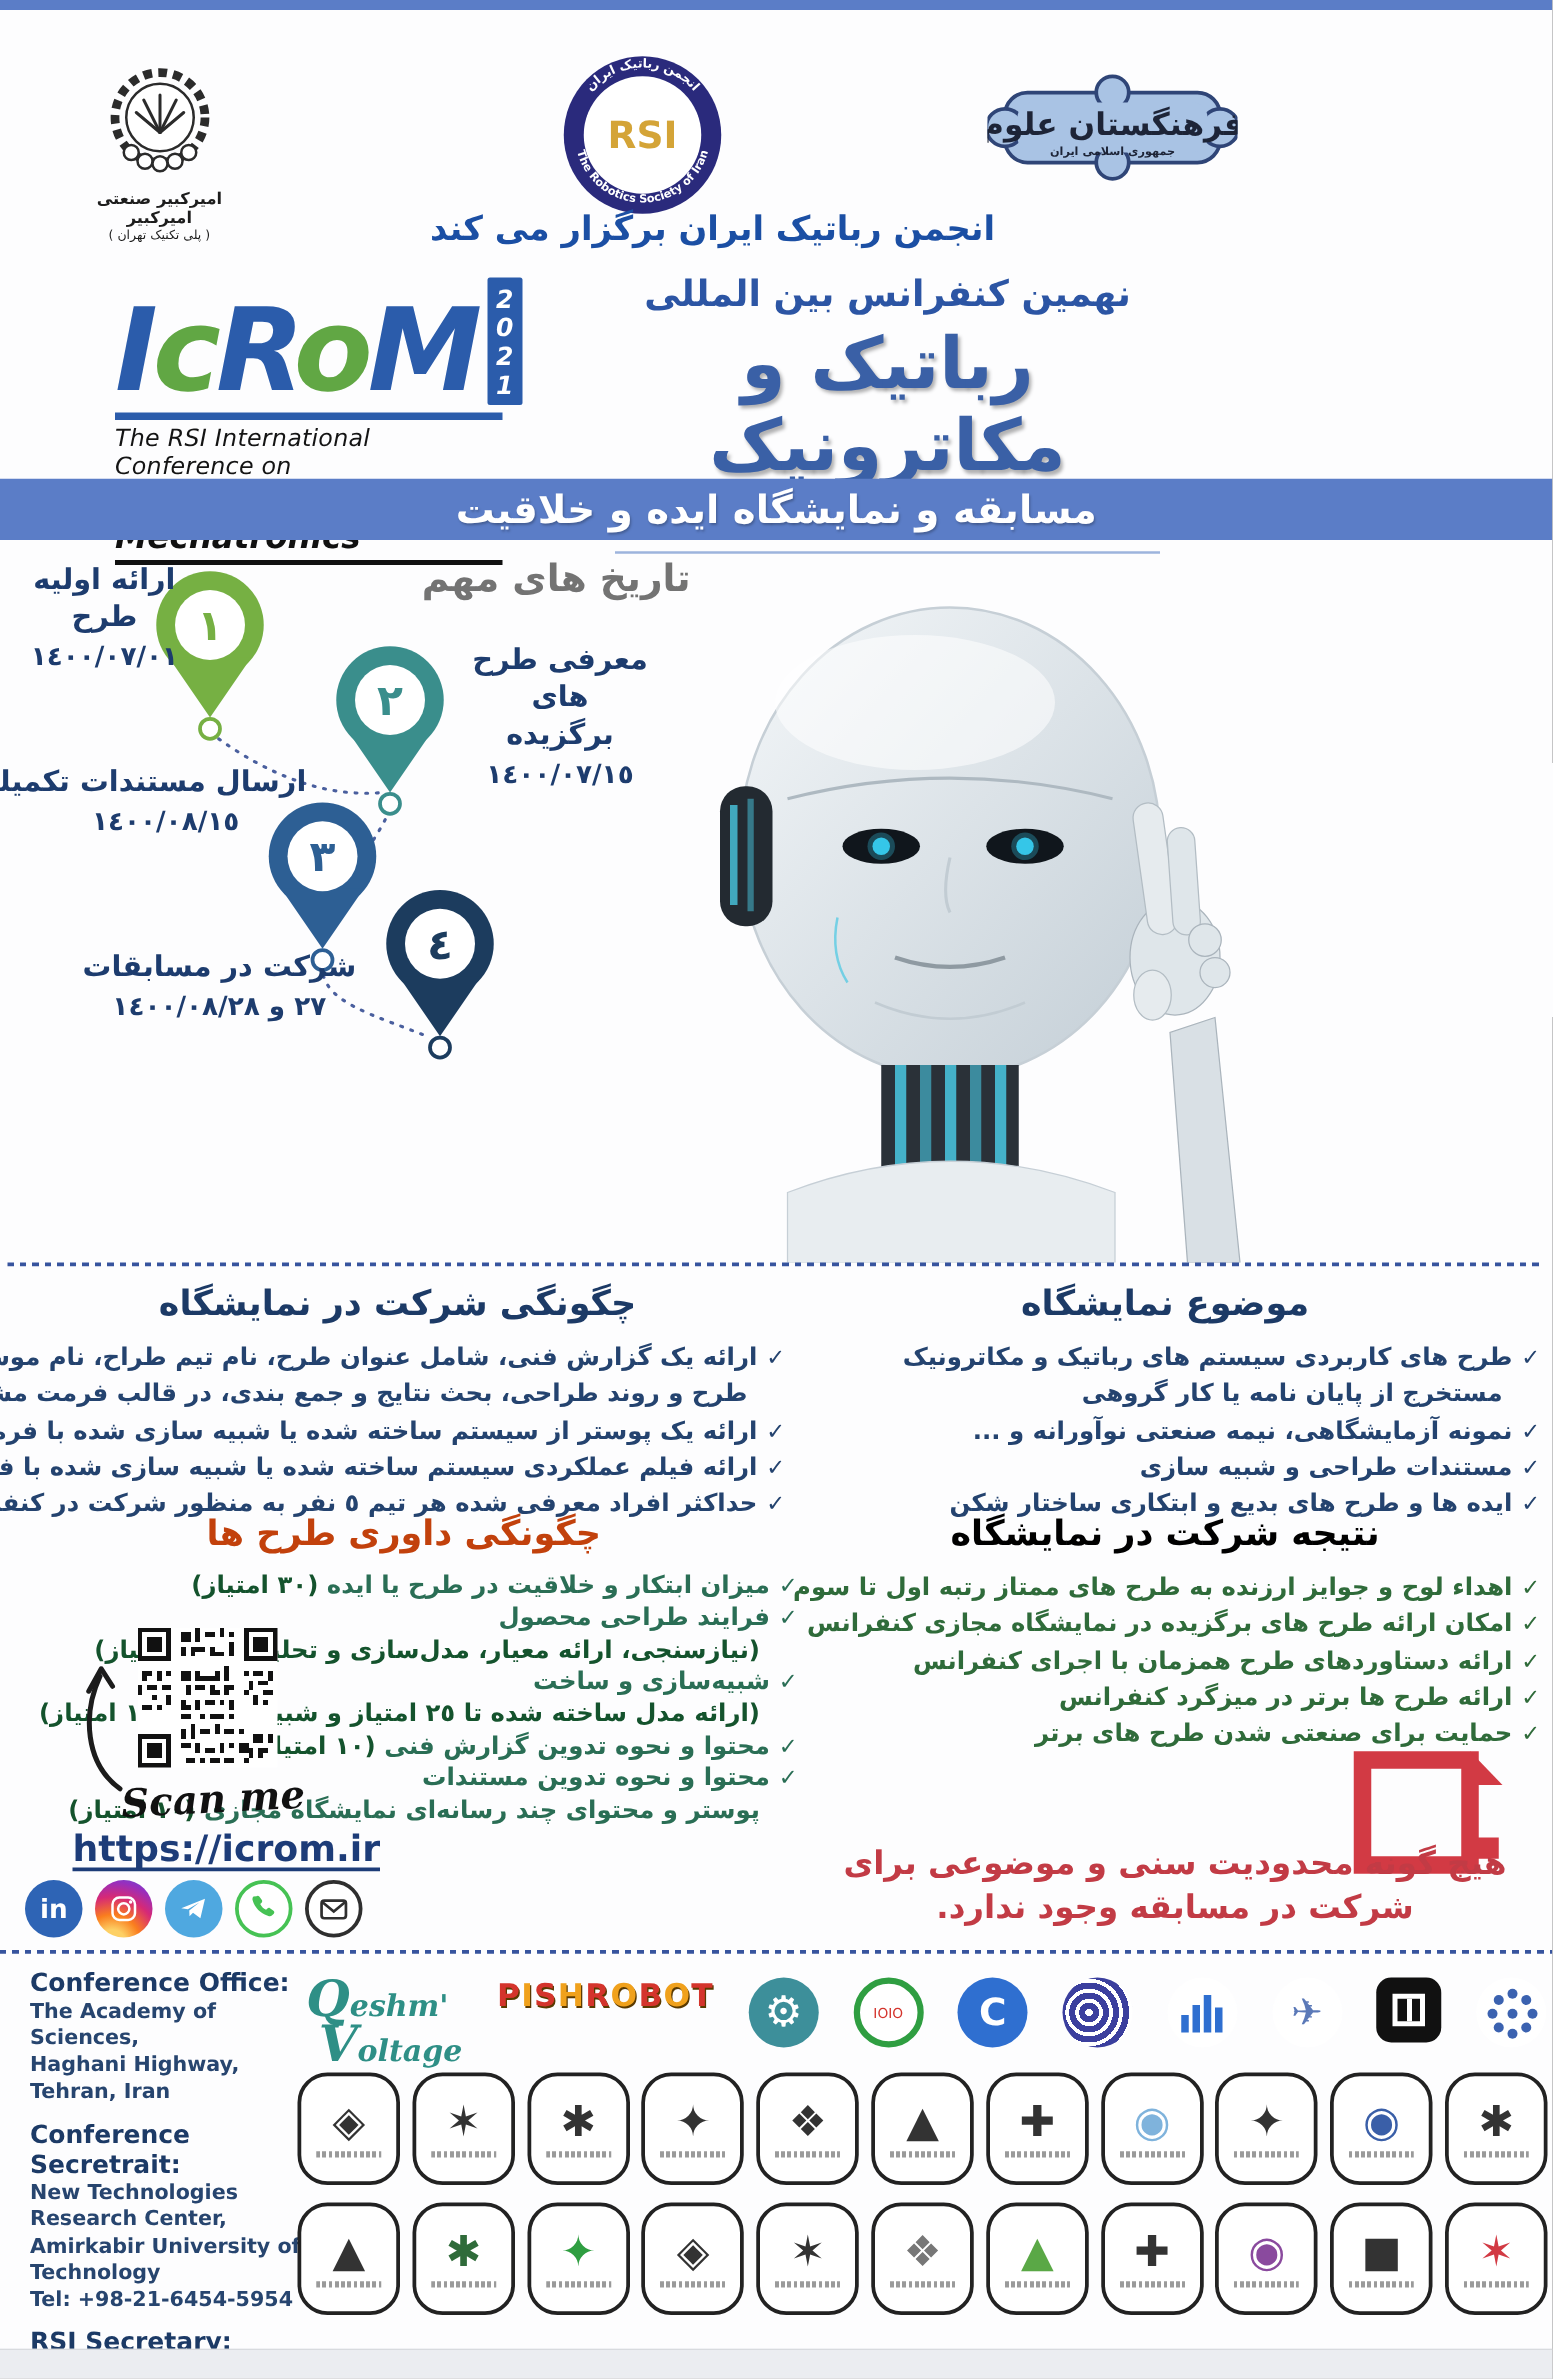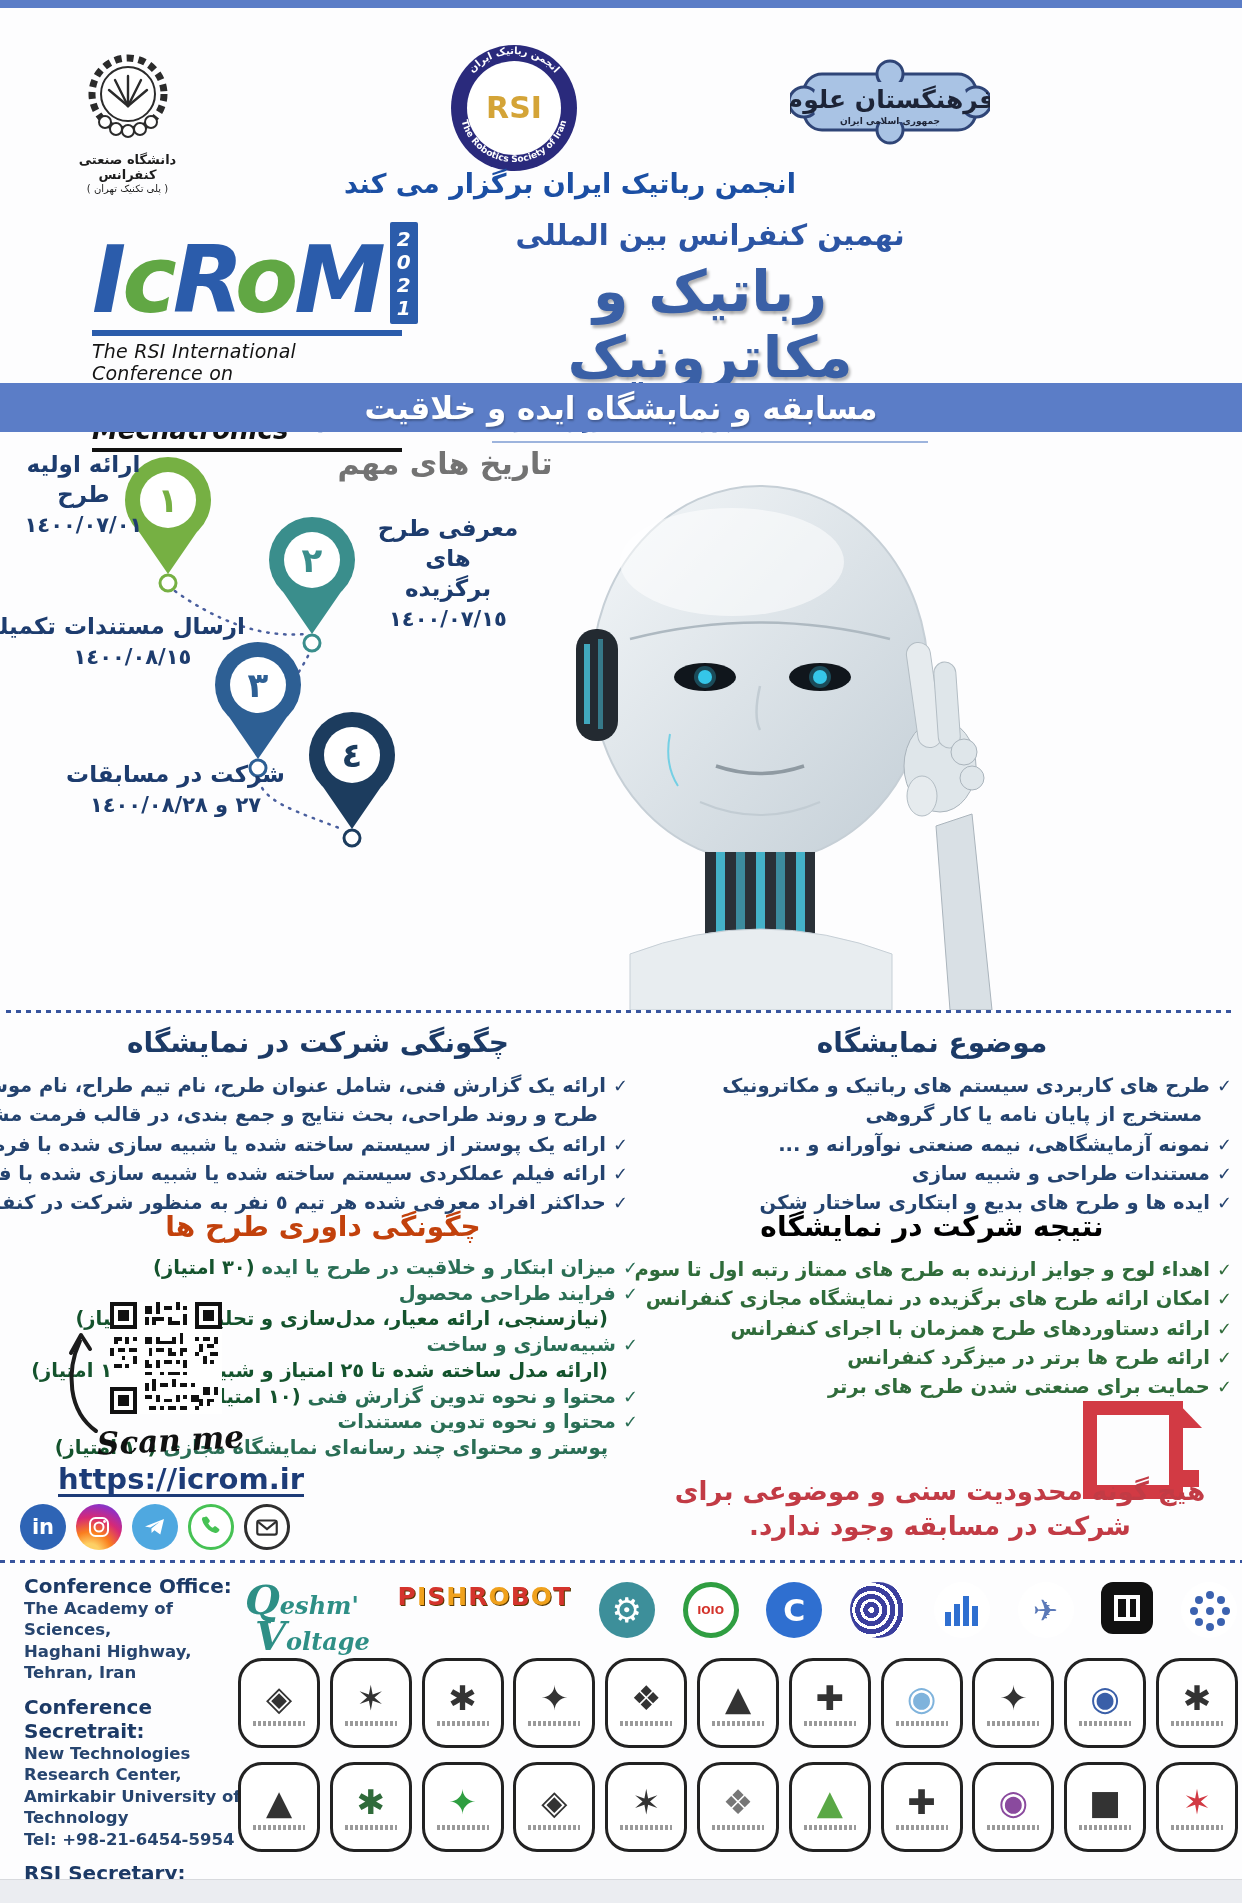--- a/index.html
+++ b/index.html
@@ -115,21 +115,21 @@
          text-align:left;font-weight:bold;}
   .qeshm .q1{font-size:24px;}
   .qeshm .q2{font-size:24px;margin-left:10px;}
   .qeshm .q1::first-letter,.qeshm .q2::first-letter{font-size:40px;}
   .pr{font-weight:800;font-size:25px;letter-spacing:1px;text-shadow:1px 1px 0 #5a3a00;}
   .pr span:nth-child(odd){color:#d4342c;}
   .pr span:nth-child(even){color:#f0a11c;}
   .circ{width:56px;height:56px;border-radius:50%;display:flex;align-items:center;justify-content:center;}
   .c-gear{background:#3d8f9a;color:#fff;font-size:34px;}
   .c-ioio{background:#fff;border:5px solid #2f9e41;box-sizing:border-box;color:#d4342c;
-          font-size:11px;font-weight:700;}
+          font-size:11px;font-weight:400;}
   .c-c{background:#2f6fd0;color:#fff;font-weight:800;font-size:30px;}
   .c-shell{background:repeating-radial-gradient(circle at 38% 50%,#fff 0 3px,#3b3f9e 3px 8px);}
   .c-bars{background:#fff;display:flex;align-items:flex-end;justify-content:center;gap:3px;padding-bottom:12px;box-sizing:border-box;}
   .c-bars i{display:block;width:6px;background:#2f6fd0;}
   .c-glider{background:#fff;color:#5b79b8;font-size:30px;}
   .c-fa{width:52px;height:52px;border-radius:12px;background:#111;display:flex;align-items:center;justify-content:center;}
   .c-fa .inner{width:26px;height:26px;border:4px solid #fff;box-sizing:border-box;
                background:linear-gradient(90deg,transparent 0 8px,#fff 8px 12px,transparent 12px);}
   .c-net{background:#fff;position:relative;}
   .c-net i{position:absolute;left:25px;top:25px;width:8px;height:8px;border-radius:50%;background:#3b62b0;
@@ -165,21 +165,21 @@
         <line x1="65" y1="56" x2="84" y2="40"></line>
       </g>
       <g fill="#fff" stroke="#2b2b2b" stroke-width="2">
         <circle cx="42" cy="72" r="6"></circle>
           <circle cx="53" cy="79" r="6"></circle>
           <circle cx="65" cy="81" r="6"></circle>
         <circle cx="77" cy="79" r="6"></circle>
           <circle cx="88" cy="72" r="6"></circle>
       </g>
     </svg>
-    <div class="t1 rtl">دانشگاه صنعتی کنفرانس</div>
+    <div class="t1 rtl">امیرکبیر صنعتی امیرکبیر</div>
     <div class="t2 rtl">( پلی تکنیک تهران )</div>
   </div>
 
   <div class="abs rsi-logo">
     <svg width="132" height="132" viewBox="0 0 132 132">
       <circle cx="66" cy="66" r="63" fill="#2a2a7c"></circle>
       <circle cx="66" cy="66" r="47" fill="#ffffff"></circle>
       <defs>
         <path id="arcTop" d="M12,66 a54,54 0 0 1 108,0"></path>
         <path id="arcBot" d="M12,66 a54,54 0 0 0 108,0"></path>

